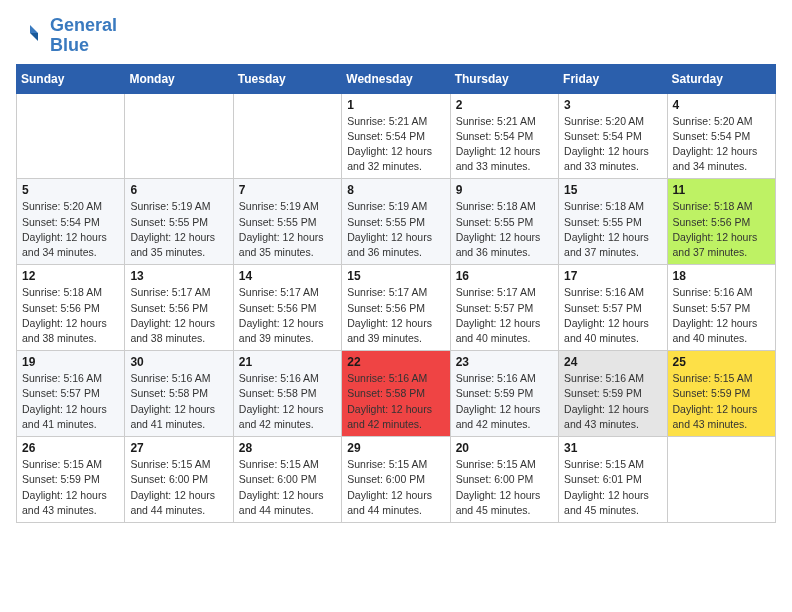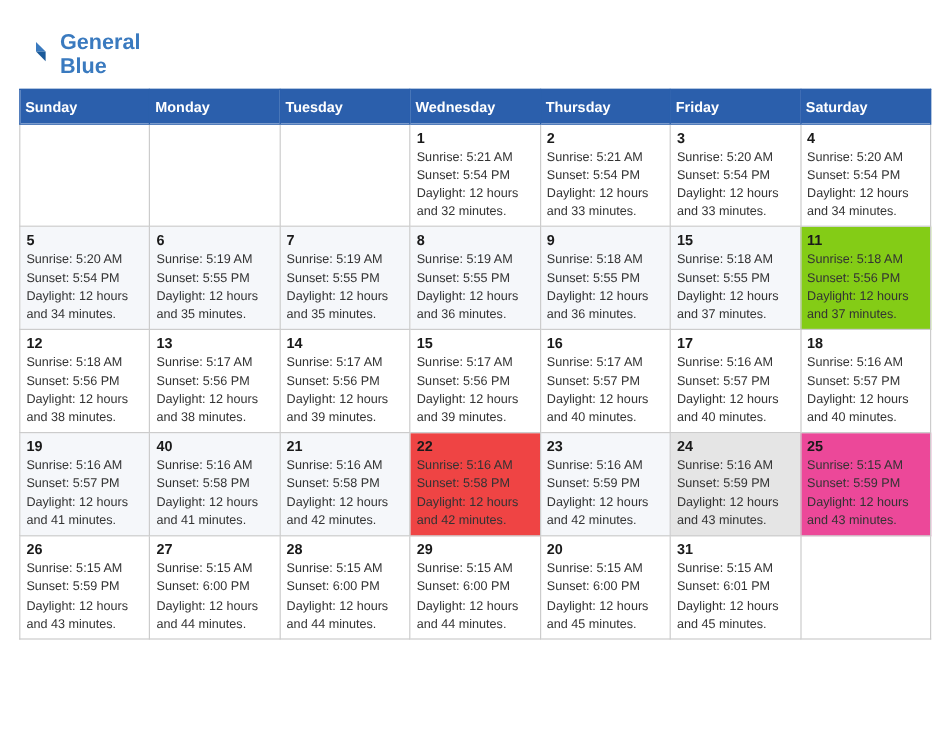--- a/index.html
+++ b/index.html
@@ -13,21 +13,20 @@
     .header {
       display: flex;
       justify-content: space-between;
       align-items: flex-start;
       margin-bottom: 8px;
     }
     .logo {
       display: flex;
       align-items: center;
       gap: 4px;
-      margin-top: 10px;
     }
     .logo-text {
       font-size: 18px;
       font-weight: bold;
       color: #1a3a5c;
       line-height: 1.1;
     }
     .logo-text span {
       color: #3a7abf;
     }
@@ -187,21 +186,21 @@
 Daylight: 12 hours
 and 36 minutes.</div>
         </td>
         <td style="background: rgb(245, 247, 250);">
           <div class="day-num">15</div>
           <div class="day-info" style="white-space: pre-line;">Sunrise: 5:18 AM
 Sunset: 5:55 PM
 Daylight: 12 hours
 and 37 minutes.</div>
         </td>
-        <td style="background: #84cc16;">
+        <td style="background: #bef264;">
           <div class="day-num">11</div>
           <div class="day-info" style="white-space: pre-line;">Sunrise: 5:18 AM
 Sunset: 5:56 PM
 Daylight: 12 hours
 and 37 minutes.</div>
         </td>
       </tr>
       <tr>
         <td>
           <div class="day-num">12</div>
@@ -255,21 +254,21 @@
       </tr>
       <tr>
         <td style="background: rgb(245, 247, 250);">
           <div class="day-num">19</div>
           <div class="day-info" style="white-space: pre-line;">Sunrise: 5:16 AM
 Sunset: 5:57 PM
 Daylight: 12 hours
 and 41 minutes.</div>
         </td>
         <td style="background: rgb(245, 247, 250);">
-          <div class="day-num">40</div>
+          <div class="day-num">30</div>
           <div class="day-info" style="white-space: pre-line;">Sunrise: 5:16 AM
 Sunset: 5:58 PM
 Daylight: 12 hours
 and 41 minutes.</div>
         </td>
         <td style="background: rgb(245, 247, 250);">
           <div class="day-num">21</div>
           <div class="day-info" style="white-space: pre-line;">Sunrise: 5:16 AM
 Sunset: 5:58 PM
 Daylight: 12 hours
@@ -289,21 +288,21 @@
 Daylight: 12 hours
 and 42 minutes.</div>
         </td>
         <td style="background: #e5e5e5;">
           <div class="day-num">24</div>
           <div class="day-info" style="white-space: pre-line;">Sunrise: 5:16 AM
 Sunset: 5:59 PM
 Daylight: 12 hours
 and 43 minutes.</div>
         </td>
-        <td style="background: #ec4899;">
+        <td style="background: #fde047;">
           <div class="day-num">25</div>
           <div class="day-info" style="white-space: pre-line;">Sunrise: 5:15 AM
 Sunset: 5:59 PM
 Daylight: 12 hours
 and 43 minutes.</div>
         </td>
       </tr>
       <tr>
         <td>
           <div class="day-num">26</div>

